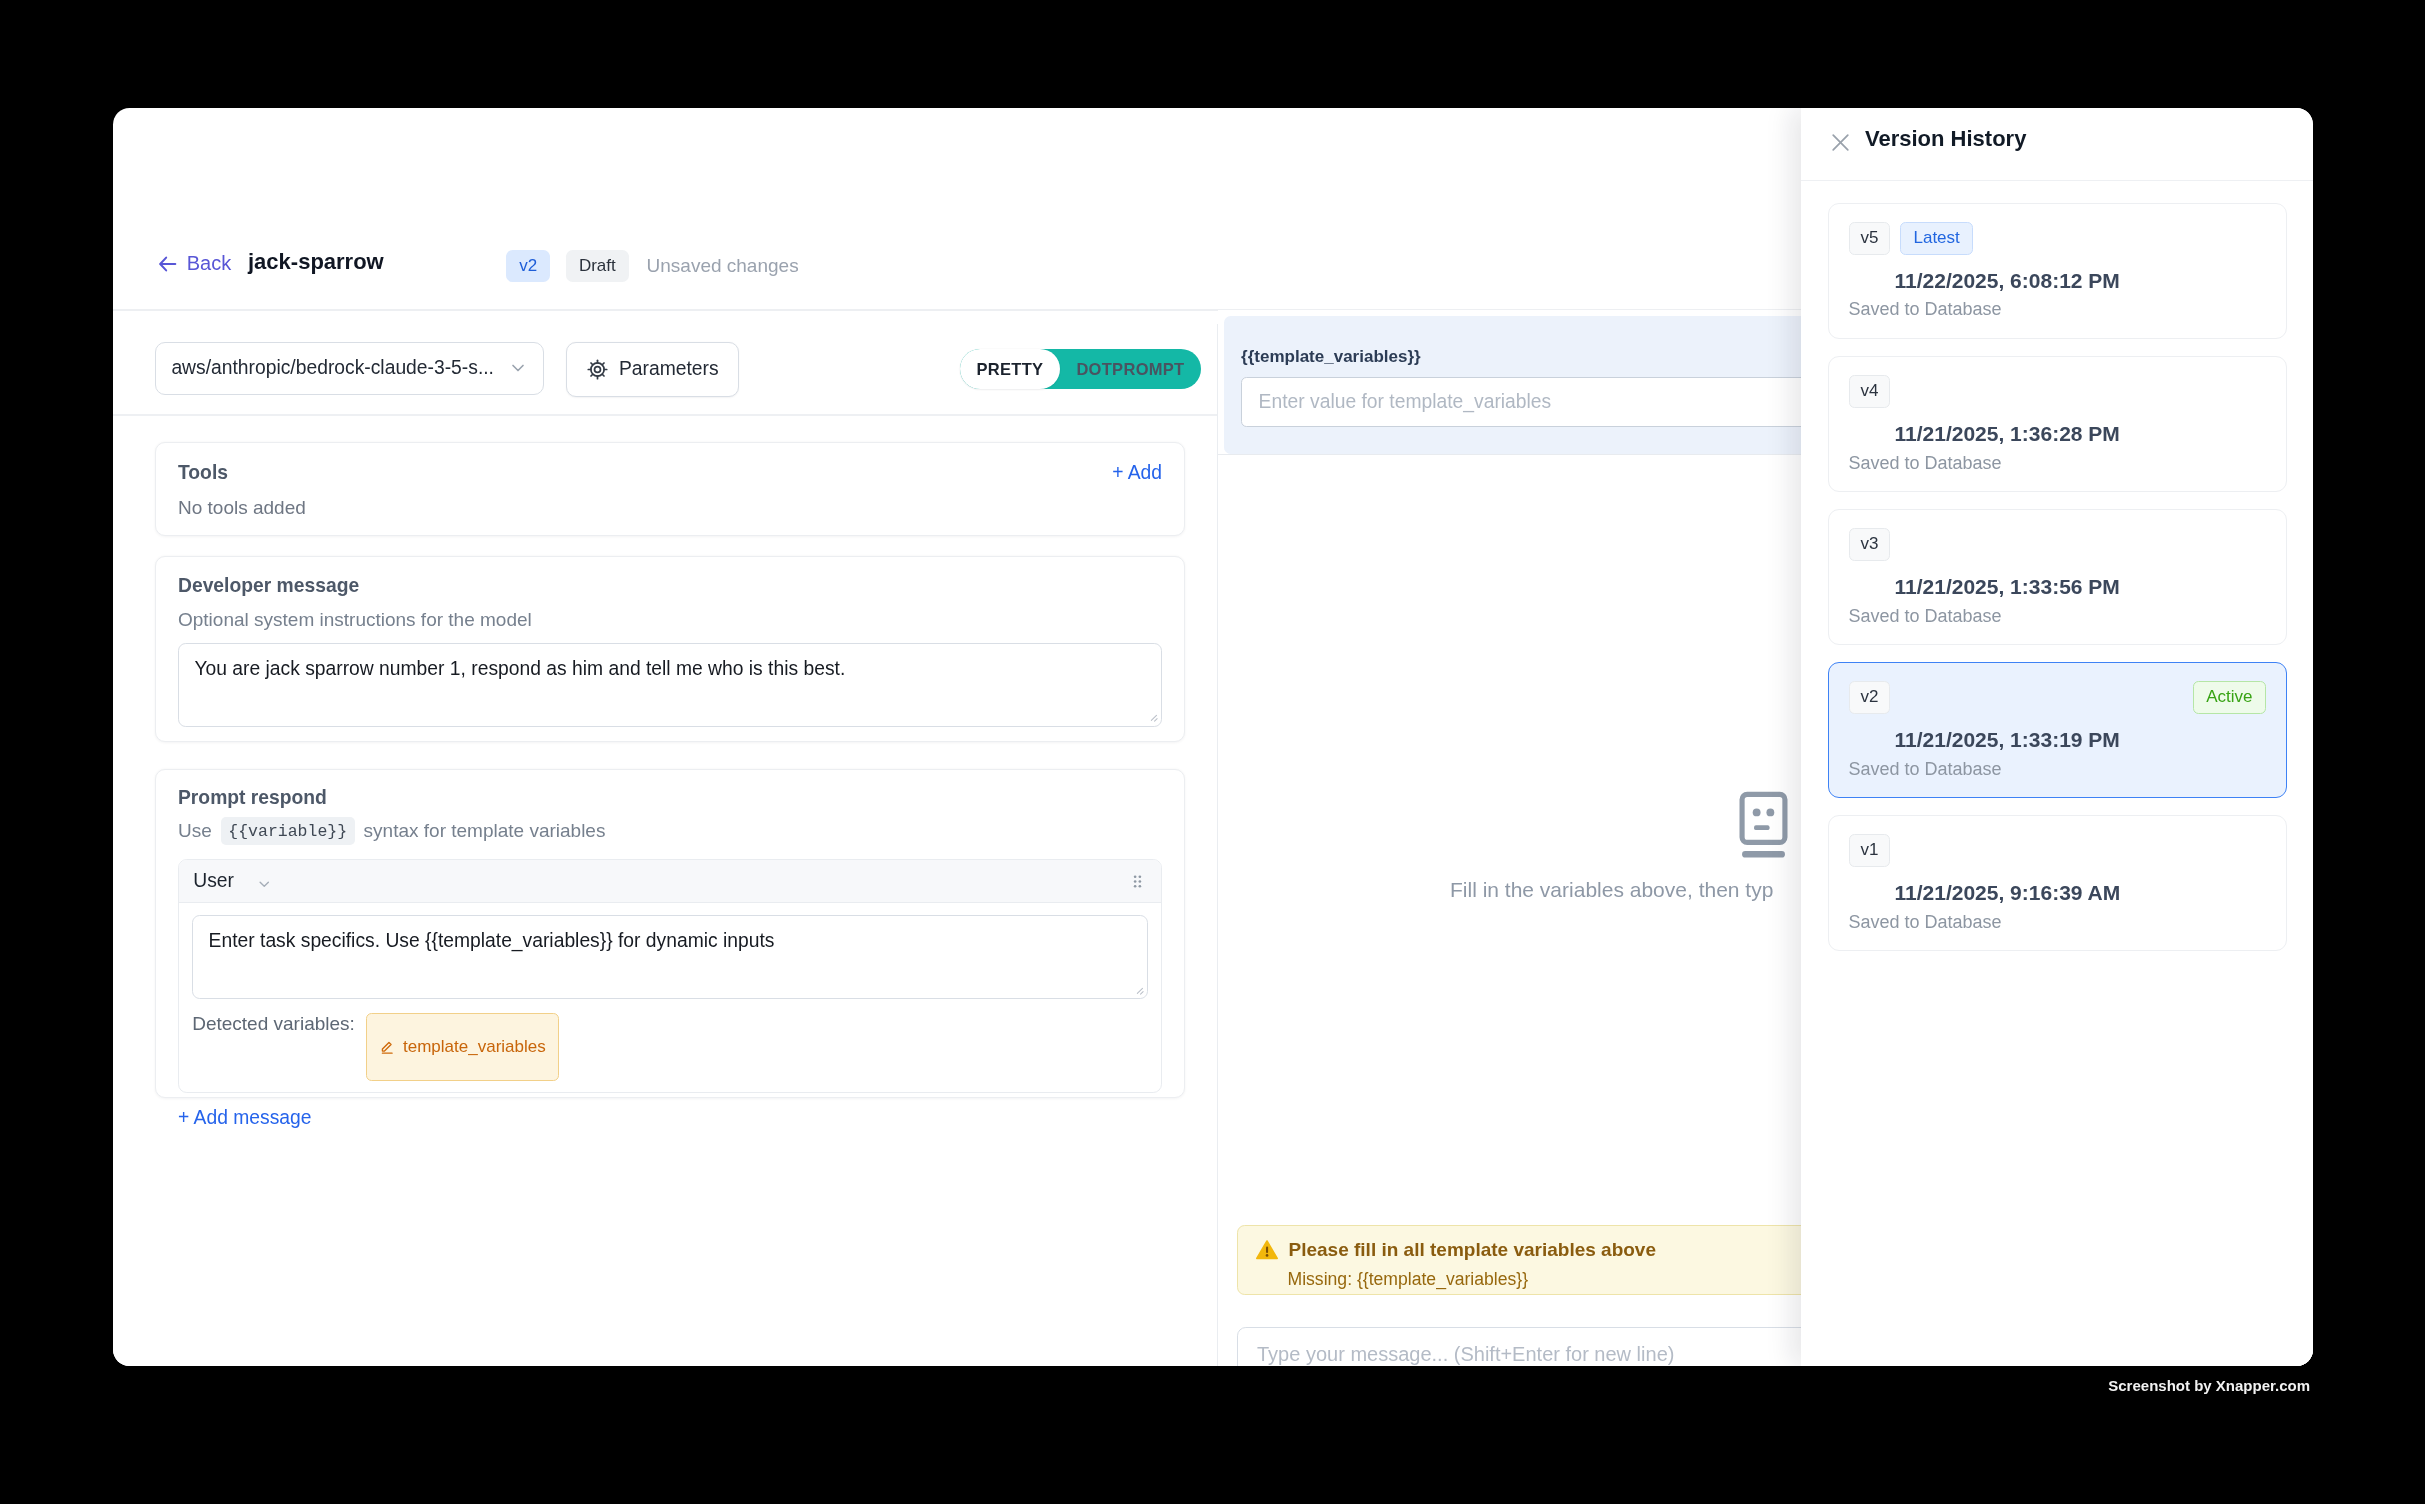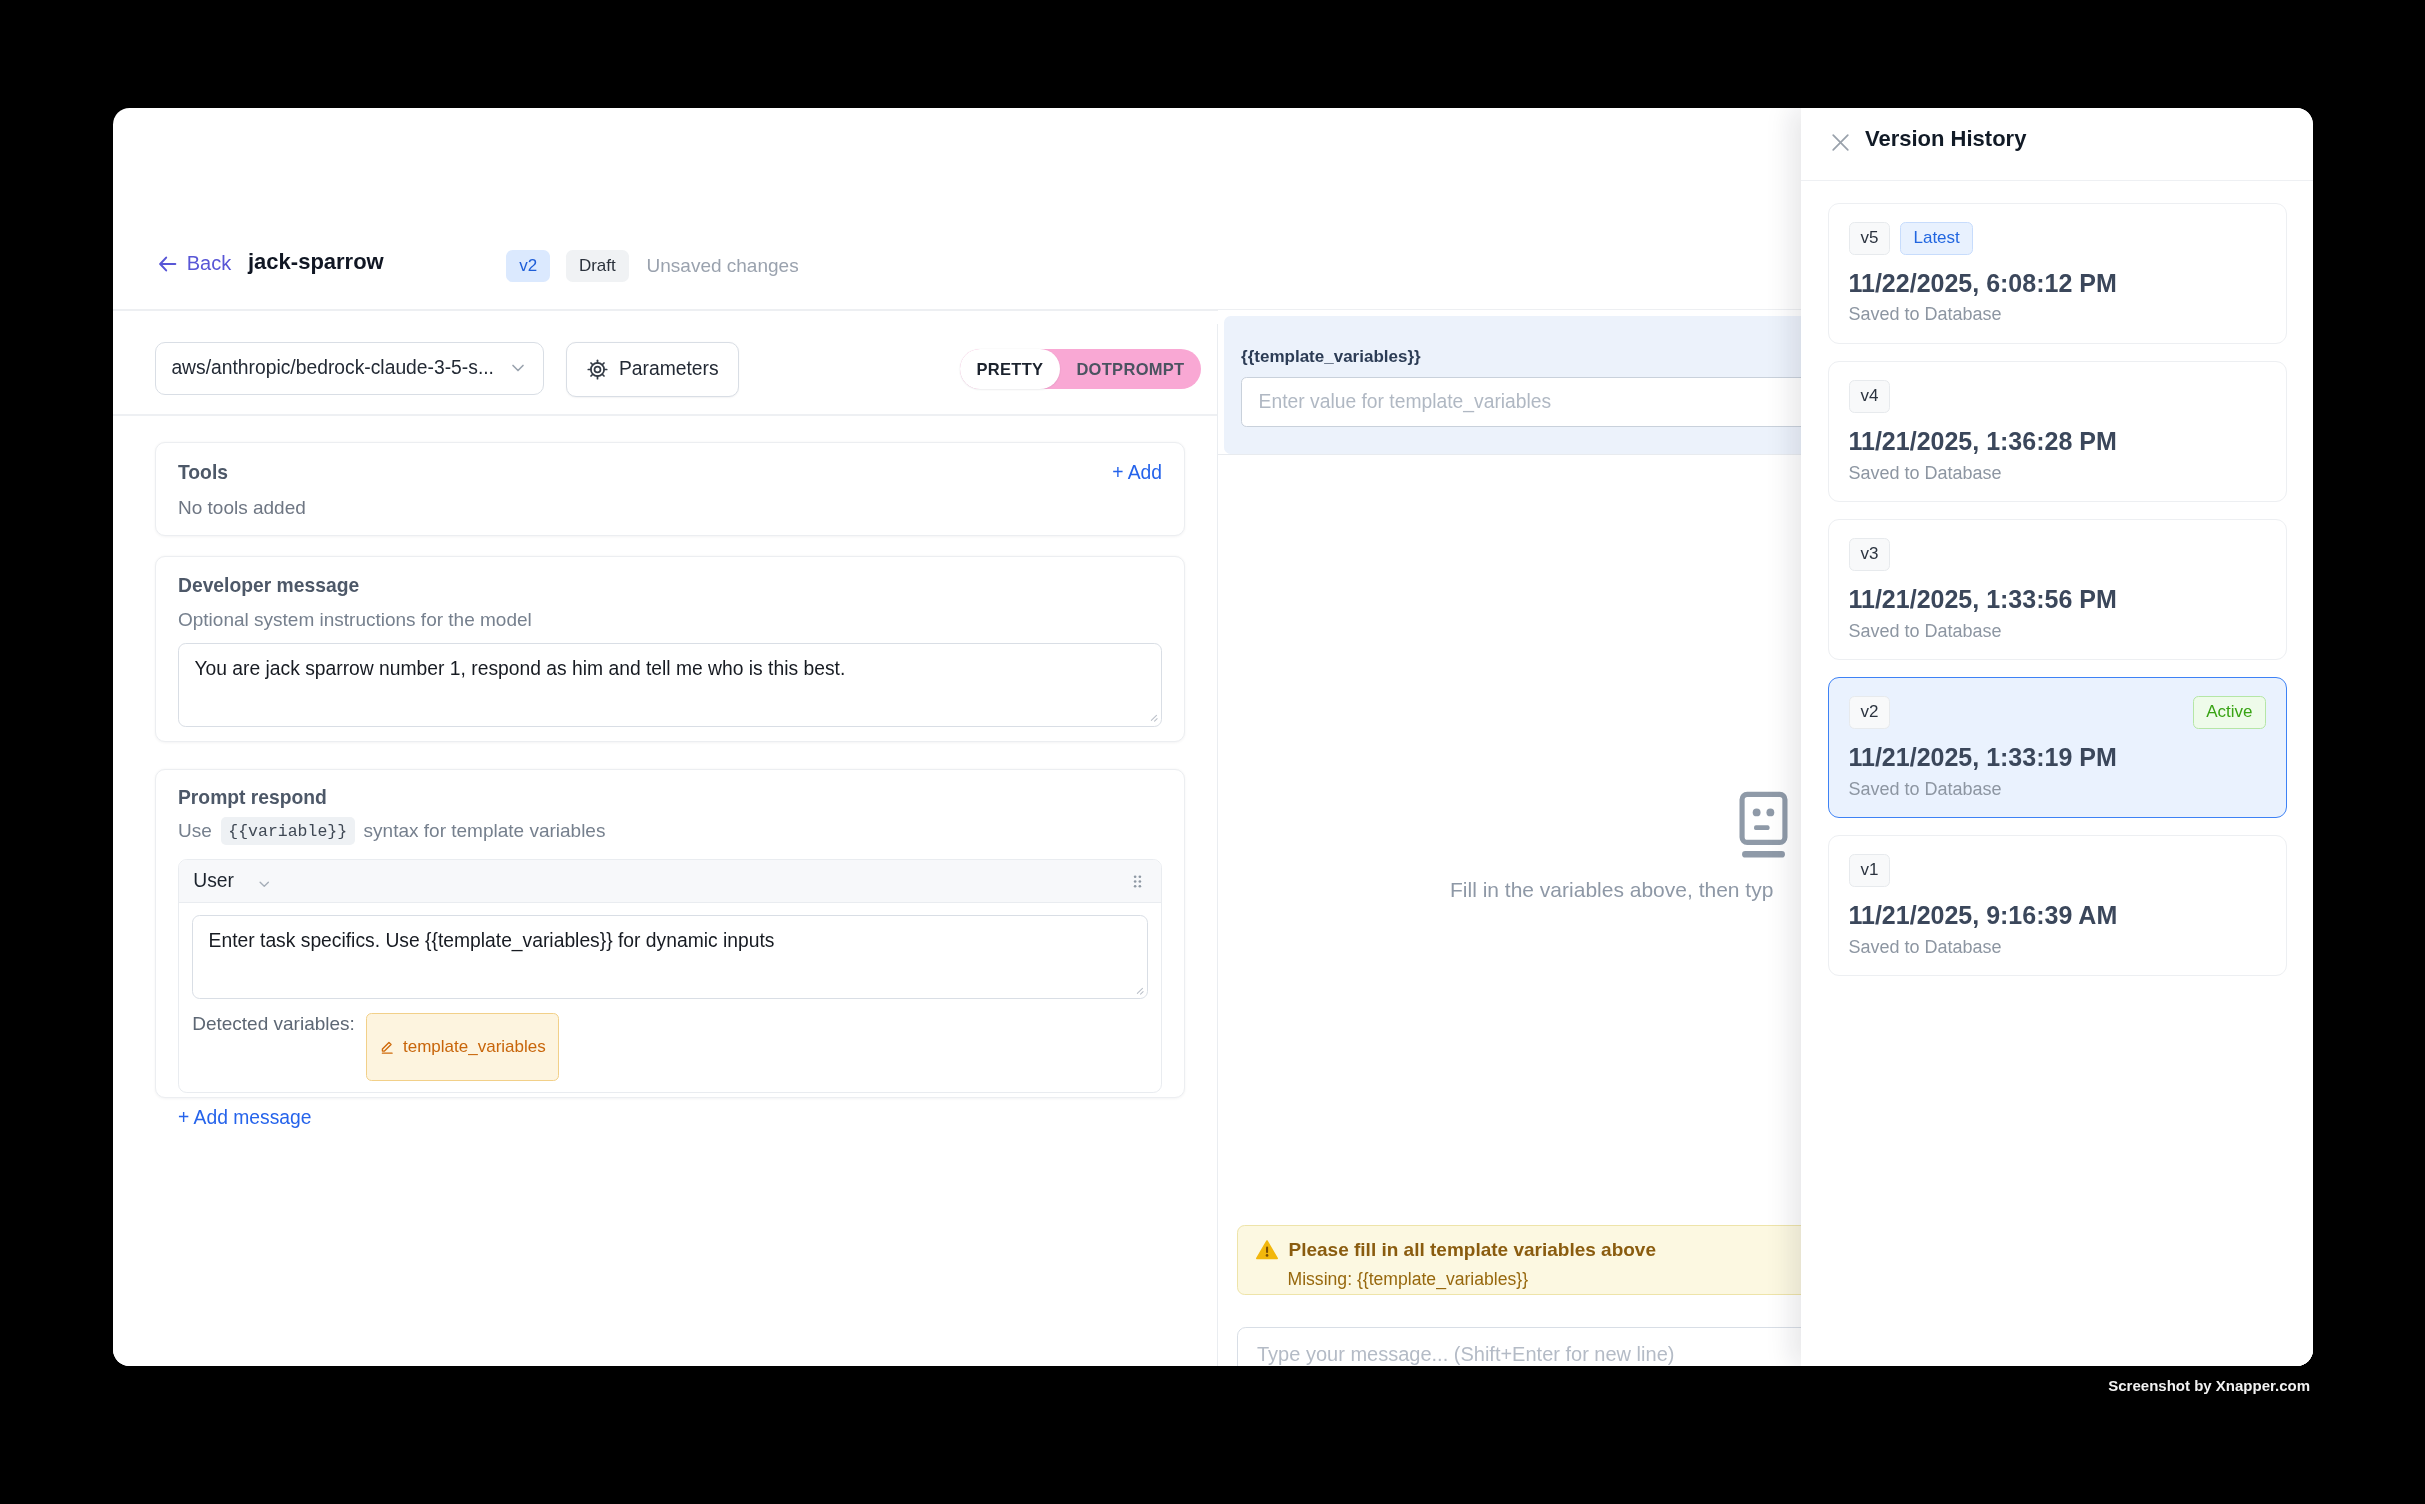--- a/index.html
+++ b/index.html
@@ -15,21 +15,21 @@
   .badge-version{background:var(--badge-version-bg,#dbe9fe);color:var(--badge-version-text,#1d5dd8);}
   .badge-draft{background:#f0f2f4;color:#2b323c;}
   .hdr-unsaved{font-size:19px;color:#9aa2ae;margin-left:2.2px;}
   .hdr-divider{position:absolute;left:0;right:0;top:201px;height:1.7px;background:#edeff2;}
 
   
   .left-panel{position:absolute;left:0;top:216px;width:1104px;bottom:0;border-right:1.7px solid #eaedf1;background:#fff;}
   .model-select{position:absolute;left:42px;top:17.6px;width:389px;height:53px;border:1.1px solid #d9dee5;border-radius:10px;display:flex;align-items:center;padding:0 15.4px;box-sizing:border-box;font-size:19.3px;color:#232a35;background:#fff;cursor:pointer;}
   .model-select .txt{flex:1;white-space:nowrap;overflow:hidden;}
   .btn-parameters{position:absolute;left:453px;top:17.6px;height:53px;border:1.1px solid #d9dee5;border-radius:10px;display:flex;align-items:center;gap:10px;padding:0 19px;font-size:19.3px;font-weight:500;color:#232a35;background:#fff;box-shadow:0 0.6px 1.7px rgba(16,24,40,.05);cursor:pointer;}
-  .fmt-toggle{position:absolute;left:847px;top:25px;height:40px;display:flex;align-items:center;background:#f9a8d4;border-radius:22px;padding:0;}
+  .fmt-toggle{position:absolute;left:847px;top:25px;height:40px;display:flex;align-items:center;background:#14b8a6;border-radius:22px;padding:0;}
   .fmt-opt{display:flex;align-items:center;height:40px;padding:0 16.5px;border-radius:22px;font-size:16.5px;font-weight:700;letter-spacing:0.3px;color:#4a5360;cursor:pointer;}
   .fmt-opt.sel{background:#fff;color:#1b222d;box-shadow:0 0.6px 1.7px rgba(16,24,40,.12);}
   .toolbar-divider{position:absolute;left:0;right:0;top:90px;height:1.7px;background:#eef0f3;}
 
   .card{position:absolute;left:42px;width:1030px;background:#fff;border:1.1px solid #eceef1;border-radius:10px;box-shadow:0 0.6px 2.8px rgba(16,24,40,.05);box-sizing:border-box;}
   .card-title{font-size:19.3px;font-weight:700;color:#4d5868;}
   .card-sub{font-size:19px;color:#76808e;}
   .link-blue{color:var(--link-blue,#2563eb);font-size:19.3px;font-weight:500;cursor:pointer;}
 
   .card-tools{top:118px;height:94px;padding:19px 22px;}
@@ -77,21 +77,21 @@
   .vh-close{position:absolute;left:25px;top:20px;width:29px;height:29px;display:flex;align-items:center;justify-content:center;cursor:pointer;}
   .vh-title{position:absolute;left:64px;top:17.6px;font-size:22px;font-weight:700;color:#111a26;}
   .vh-divider{position:absolute;left:0;right:0;top:72px;height:1.1px;background:#eef0f3;}
   .vh-list{position:absolute;left:26.5px;right:26.5px;top:95px;}
   .vcard{border:1.1px solid #edeff2;border-radius:11px;padding:17.6px 20px;margin-bottom:17px;background:#fff;box-sizing:border-box;cursor:pointer;}
   .vcard.hl{background:var(--selected-card-bg,#eaf2fe);border:1.7px solid var(--selected-card-border,#3e82f5);}
   .vbadge-row{display:flex;align-items:center;}
   .vchip{display:inline-flex;align-items:center;height:31px;padding:0 11px;border-radius:5.5px;background:#f8f9fa;border:1.1px solid #e7eaed;font-size:17px;color:#2b333f;}
   .lbadge{display:inline-flex;align-items:center;height:31px;padding:0 12px;margin-left:10px;border-radius:5.5px;background:#e8f1fe;border:1.1px solid #c7dcfc;font-size:17px;color:var(--latest-blue,#2166e0);}
   .abadge{display:inline-flex;align-items:center;height:31px;padding:0 12px;margin-left:auto;border-radius:5.5px;background:#eefbea;border:1.1px solid #b5e6a6;font-size:17px;color:var(--active-green,#38a314);}
-  .vtime{margin-top:14.3px;font-size:25px;font-weight:600;color:#3b475b;}
+  .vtime{margin-top:14.3px;font-size:21px;font-weight:600;color:#3b475b;margin-left:46px;}
   .vsaved{margin-top:6.6px;font-size:18px;color:#8d96a2;}
 
   .watermark{position:absolute;right:116px;top:1377px;font-size:15px;font-weight:600;color:#f2f2f2;}
   svg{display:block;}
 </style>
 </head>
 <body>
 
 <div class="canvas">
   <div class="window">

